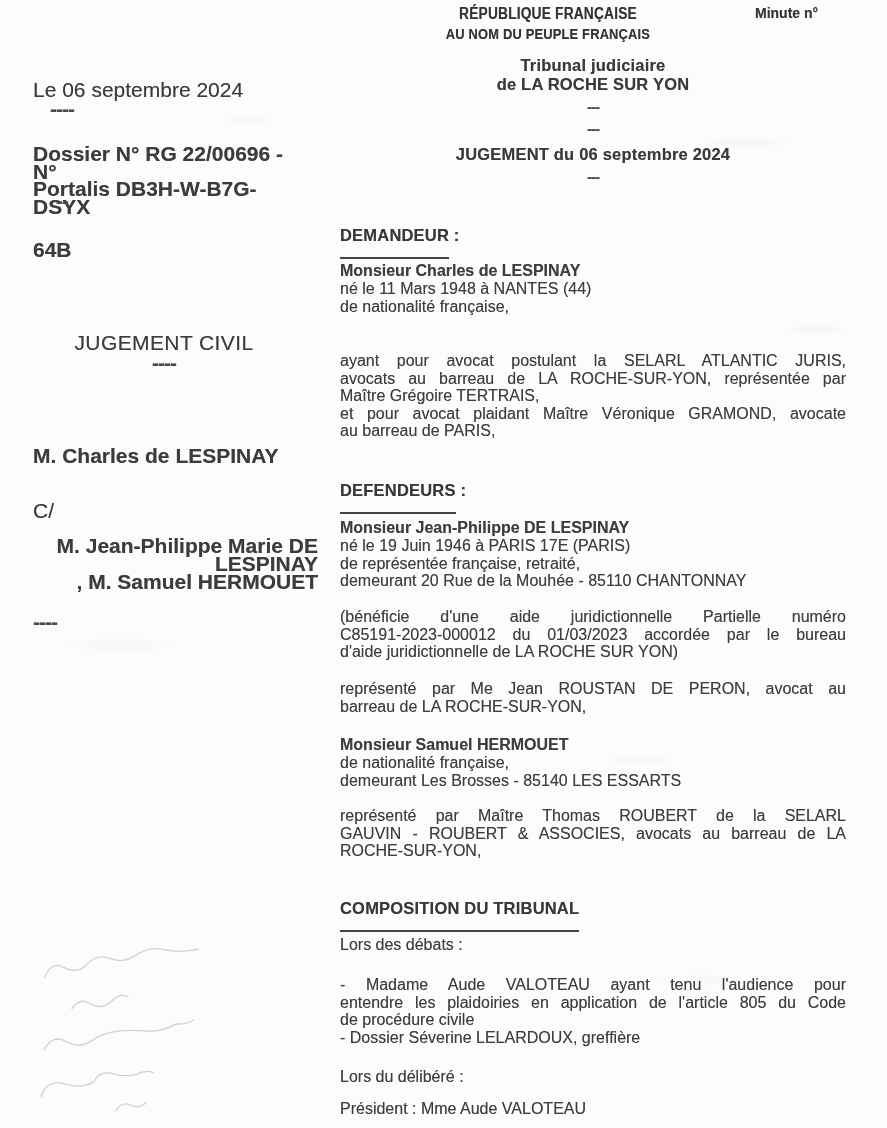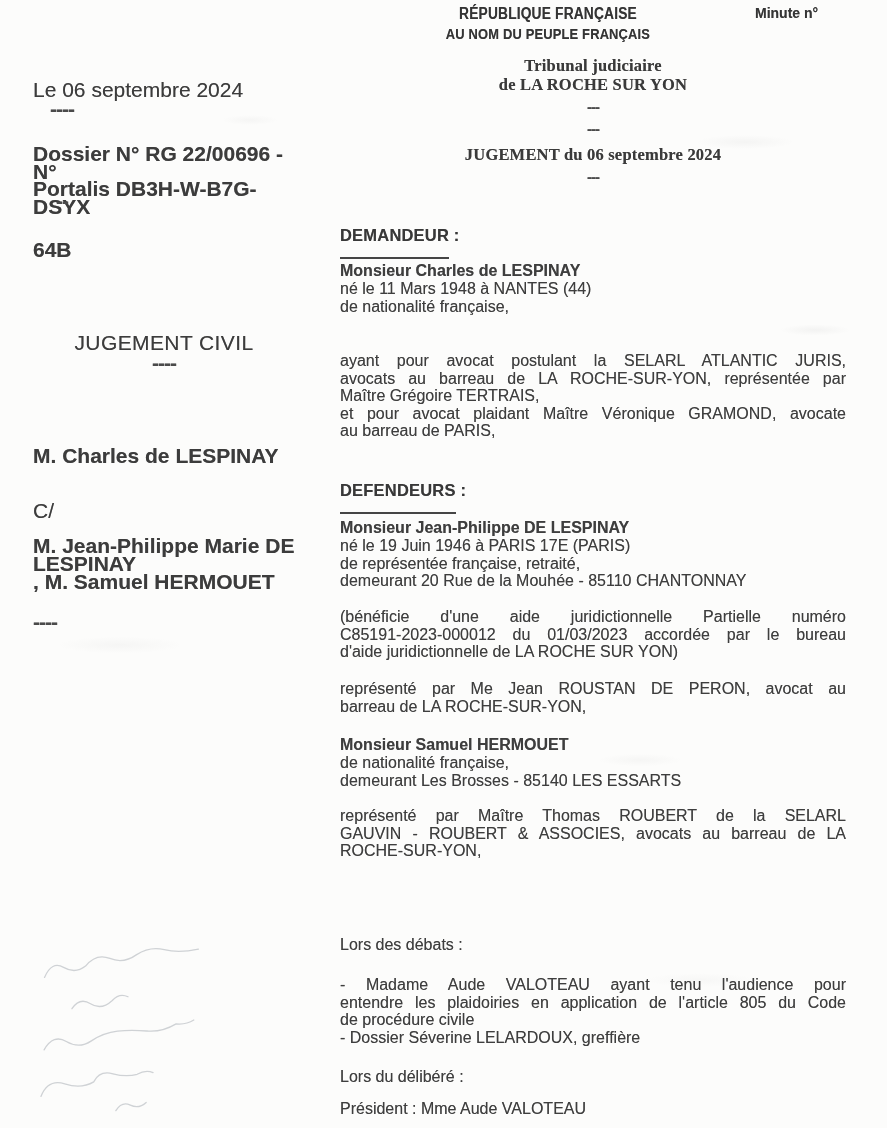--- a/index.html
+++ b/index.html
@@ -24,37 +24,37 @@
 
   
   .stamp { left:418px; top:4px; width:260px; text-align:center; font-weight:700; color:#343434;
            transform:scaleX(0.86); transform-origin:50% 0; letter-spacing:0.2px; }
   .stamp-l1 { font-size:16px; line-height:20px; }
   .stamp-l2 { font-size:15px; line-height:19px; }
   .minute { left:755px; top:5px; font-size:14px; font-weight:700; color:#353535; }
 
   
   .court-header { left:340px; top:56px; width:506px; text-align:center; color:#3a3a3a; }
-  .hline { font-size:16.5px; font-weight:700; line-height:19px; letter-spacing:0.2px;font-family:Liberation Serif, serif; }
+  .hline { font-size:16.5px; font-weight:700; line-height:19px; letter-spacing:0.2px; }
   .hsep { font-size:15px; font-weight:700; line-height:12px; letter-spacing:-1px; color:#4a4a4a; }
   .gap1 { margin-top:10px; }
   .gap2 { margin-top:7px; }
 
   
   .mcol { font-size:21px; color:#3c3c3c; }
   .m-date     { left:33px;  top:78px; }
   .m-sep-a    { left:50px;  top:97px;  font-weight:700; letter-spacing:-1px; color:#4a4a4a; }
   .m-docket   { left:33px;  top:145px; width:268px; font-weight:700; line-height:19px; }
   .m-sep-b    { left:56px;  top:189px; font-weight:700; letter-spacing:-1px; color:#4a4a4a; }
   .m-code     { left:33px;  top:238px; font-weight:700; }
   .m-doctype  { left:33px;  top:331px; width:262px; text-align:center; letter-spacing:0.4px; }
   .m-sep-c    { left:33px;  top:351px; width:262px; text-align:center; font-weight:700; letter-spacing:-1px; color:#4a4a4a; }
   .m-plaintiff{ left:33px;  top:444px; font-weight:700; }
   .m-versus   { left:33px;  top:499px; }
-  .m-defs     { left:33px;  top:537px; width:268px; font-weight:700; }
+  .m-defs     { left:50px;  top:537px; width:268px; font-weight:700;text-align:right; }
   .m-defs .line { line-height:18px; }
   .m-sep-d    { left:33px;  top:610px; font-weight:700; letter-spacing:-1px; color:#4a4a4a; }
 
   
   .main { left:340px; top:0; width:506px; height:1128px; font-size:16px; }
   .heading { font-size:16.5px; font-weight:700; color:#383838; letter-spacing:0.2px; }
   .heading .u { border-bottom:2px solid #454545; padding-bottom:13px; }
   .h-demandeur   { top:226px; }
   .dem-name      { top:262px; font-weight:700; }
   .dem-id        { top:280px; width:506px; }
@@ -170,20 +170,23 @@
     <div class="abs def2-id">
         <div class="line">de nationalité française,</div>
         <div class="line">demeurant Les Brosses - 85140 LES ESSARTS</div>
       </div>
     <div class="abs def2-counsel">
         <div class="line jl">représenté par Maître Thomas ROUBERT de la SELARL</div>
         <div class="line jl">GAUVIN - ROUBERT &amp; ASSOCIES, avocats au barreau de LA</div>
         <div class="line">ROCHE-SUR-YON,</div>
       </div>
 
+    <div class="abs heading h-composition">
+      <span class="u">COMPOSITION DU TRIBUNAL</span>
+    </div>
     <div class="abs debats-label">Lors des débats :</div>
     <div class="abs debats">
       <div>
           <div class="line jl">- Madame Aude VALOTEAU ayant tenu l'audience pour</div>
           <div class="line jl">entendre les plaidoiries en application de l'article 805 du Code</div>
           <div class="line">de procédure civile</div>
         </div>
       <div>
           <div class="line">- Dossier Séverine LELARDOUX, greffière</div>
         </div>

